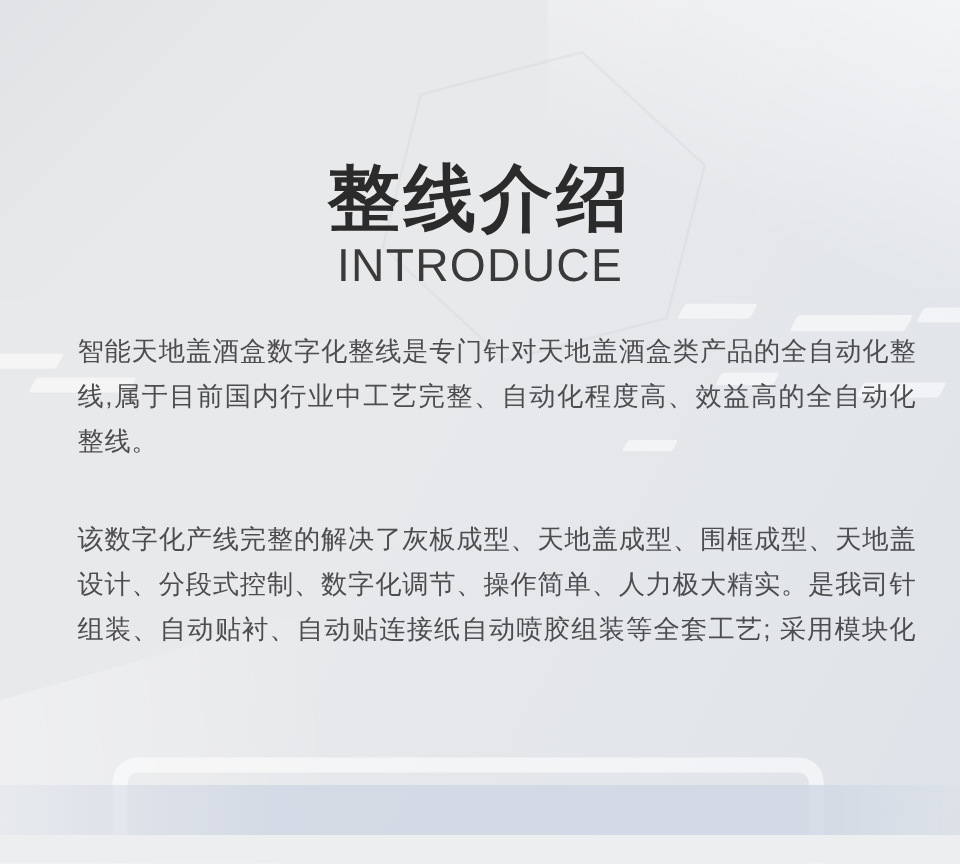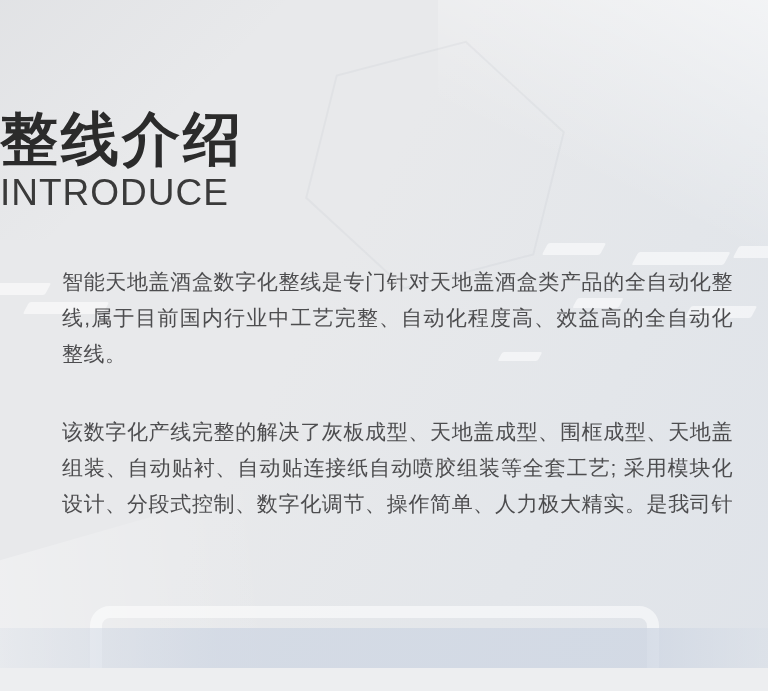--- a/index.html
+++ b/index.html
@@ -26,21 +26,21 @@
   .d5 { left:500px; top:352px; width:40px; height:9px;  }
   .d6 { left:-12px; top:283px; width:60px; height:12px; }
   .d7 { left:26px;  top:302px; width:80px; height:12px; }
   .d8 { left:736px; top:246px; width:44px; height:12px; }
   .frame { left:90px; top:606px; width:545px; height:300px;
     border:12px solid rgba(255,255,255,0.55); border-radius:20px; }
   .band { left:0; top:628px; width:768px; height:40px;
     background:linear-gradient(90deg, rgba(216,222,231,0.35) 0%, rgba(206,214,227,0.75) 28%, rgba(206,214,227,0.75) 84%, rgba(218,224,232,0.5) 100%); }
   .bottom-strip { left:0; top:668px; width:768px; height:23px; background:var(--bottom-strip); }
   
-  .header { position:absolute; left:0; right:0; top:108px; text-align:left; }
+  .header { position:absolute; left:0; right:0; top:128px; text-align:center; }
   .title { margin:0; font-size:58px; line-height:62px; font-weight:700;
     letter-spacing:3px; color:var(--heading-text); }
   .subtitle { margin:8px 0 0; font-size:37px; line-height:30px; font-weight:400;
     letter-spacing:1px; color:var(--subtitle-text); }
   .content { position:absolute; left:62px; top:264px; width:671px; }
   .para { margin:0 0 42px; }
   .jline { font-size:21px; line-height:36px; color:var(--body-text);
     text-align:justify; text-align-last:justify; letter-spacing:0.5px; }
   .jline.last { text-align-last:left; }
 </style>
@@ -73,18 +73,18 @@
   </div>
 
   <div class="content">
     <div class="para">
       <div class="jline">智能天地盖酒盒数字化整线是专门针对天地盖酒盒类产品的全自动化整</div>
       <div class="jline">线,属于目前国内行业中工艺完整、自动化程度高、效益高的全自动化</div>
       <div class="jline last">整线。</div>
     </div>
     <div class="para">
       <div class="jline">该数字化产线完整的解决了灰板成型、天地盖成型、围框成型、天地盖</div>
+      <div class="jline">设计、分段式控制、数字化调节、操作简单、人力极大精实。是我司针</div>
       <div class="jline">组装、自动贴衬、自动贴连接纸自动喷胶组装等全套工艺; 采用模块化</div>
-      <div class="jline">设计、分段式控制、数字化调节、操作简单、人力极大精实。是我司针</div>
     </div>
   </div>
 
 </div>
 
 </body></html>

